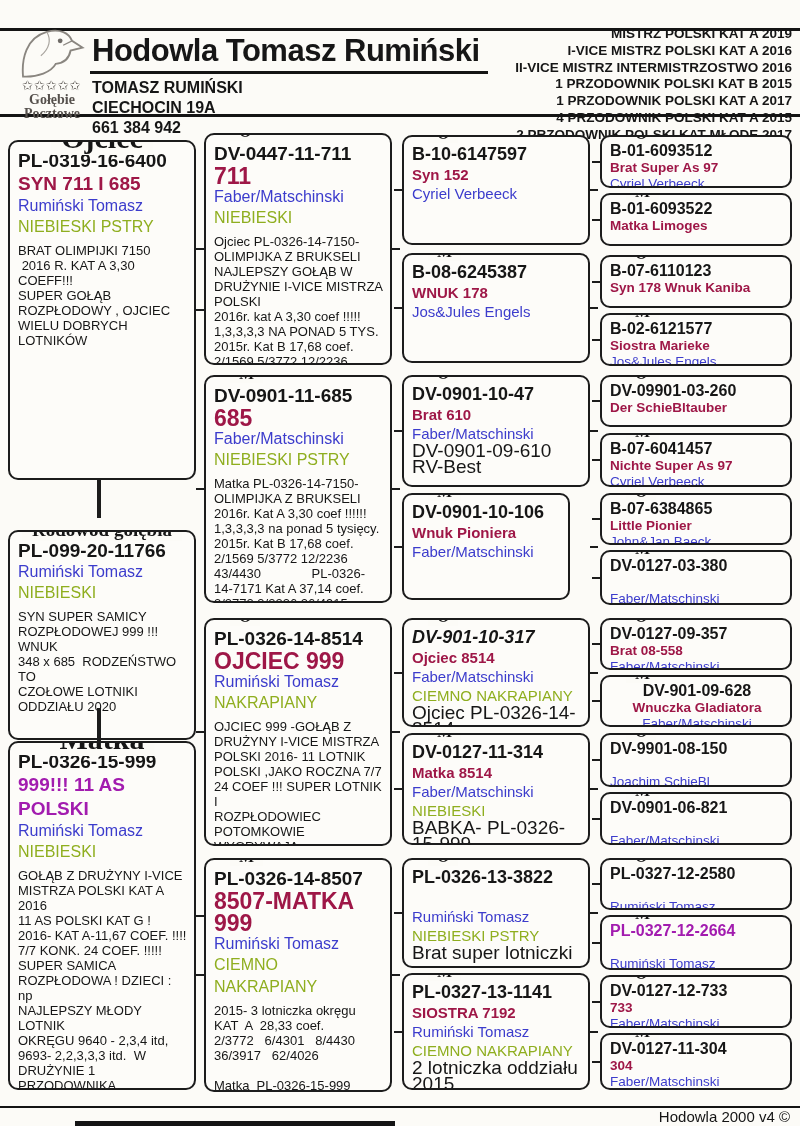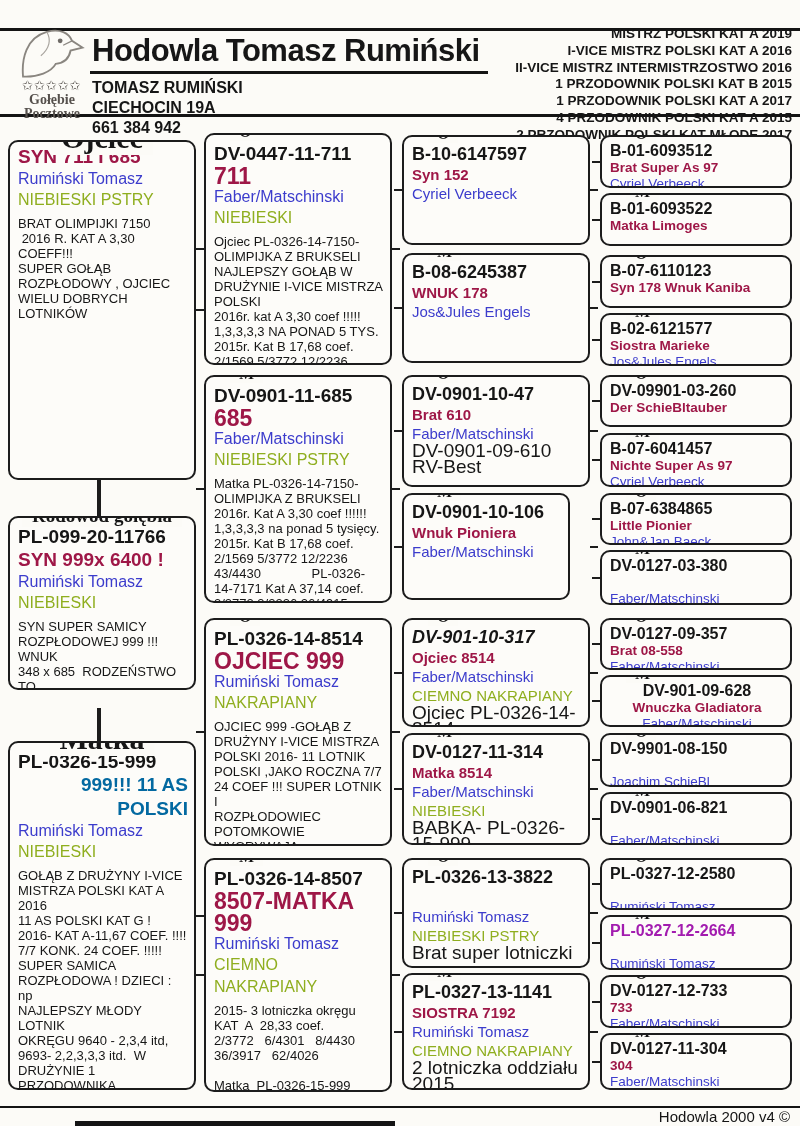--- a/index.html
+++ b/index.html
@@ -78,47 +78,47 @@
       <div>II-VICE MISTRZ INTERMISTRZOSTWO 2016</div>
       <div>1 PRZODOWNIK POLSKI KAT B 2015</div>
       <div>1 PRZODOWNIK POLSKI KAT A 2017</div>
       <div>4 PRZODOWNIK POLSKI KAT A 2015</div>
       <div>2 PRZODOWNIK POLSKI KAT MŁODE 2017</div>
     </div>
 
   <div id="pedigree">
       <div class="pbox g1" style="left: 8px; top: 140px; width: 188px; height: 340px;">
         <div class="boxtitle" style="font-size: 30px; top: -21px;">Ojciec</div>
+        <div class="ring" style="color: rgb(22, 22, 22);">PL-0319-16-6400</div>
         <div class="name" style="color: rgb(158, 23, 71);">SYN 711 I 685</div>
         <div class="fancier" style="color: rgb(60, 60, 204);">Rumiński Tomasz</div>
         <div class="plumage" style="color: rgb(143, 174, 31);">NIEBIESKI PSTRY</div>
         <div class="notes" style="color: rgb(22, 22, 22);">BRAT OLIMPIJKI 7150
  2016 R. KAT A 3,30 COEFF!!!
 SUPER GOŁĄB
 ROZPŁODOWY , OJCIEC
 WIELU DOBRYCH
 LOTNIKÓW</div>
       </div>
-      <div class="pbox g1" style="left: 8px; top: 516px; width: 188px; height: 174px;">
+      <div class="pbox g1" style="left: 8px; top: 530px; width: 188px; height: 210px;">
         <div class="boxtitle" style="font-size: 19px; top: -13px;">Rodowód gołębia</div>
         <div class="ring" style="color: rgb(22, 22, 22);">PL-099-20-11766</div>
-        <div class="name" style="color: rgb(158, 23, 71);">SYN 999x 6400 !</div>
         <div class="fancier" style="color: rgb(60, 60, 204);">Rumiński Tomasz</div>
         <div class="plumage" style="color: rgb(143, 174, 31);">NIEBIESKI</div>
         <div class="notes" style="color: rgb(22, 22, 22);">SYN SUPER SAMICY
 ROZPŁODOWEJ 999 !!!
 WNUK
 348 x 685  RODZEŃSTWO TO
 CZOŁOWE LOTNIKI
 ODDZIAŁU 2020</div>
       </div>
       <div class="pbox g1" style="left: 8px; top: 741px; width: 188px; height: 349px;">
         <div class="boxtitle" style="font-size: 30px; top: -21px;">Matka</div>
         <div class="ring" style="color: rgb(22, 22, 22);">PL-0326-15-999</div>
-        <div class="name" style="color: #0369a1; text-align: right;">999!!! 11 AS POLSKI</div>
+        <div class="name" style="color: #a21caf;">999!!! 11 AS POLSKI</div>
         <div class="fancier" style="color: rgb(60, 60, 204);">Rumiński Tomasz</div>
         <div class="plumage" style="color: rgb(143, 174, 31);">NIEBIESKI</div>
         <div class="notes" style="color: rgb(22, 22, 22);">GOŁĄB Z DRUŻYNY I-VICE
 MISTRZA POLSKI KAT A 2016
 11 AS POLSKI KAT G !
 2016- KAT A-11,67 COEF. !!!!
 7/7 KONK. 24 COEF. !!!!!
 SUPER SAMICA
 ROZPŁODOWA ! DZIECI : np
 NAJLEPSZY MŁODY LOTNIK

